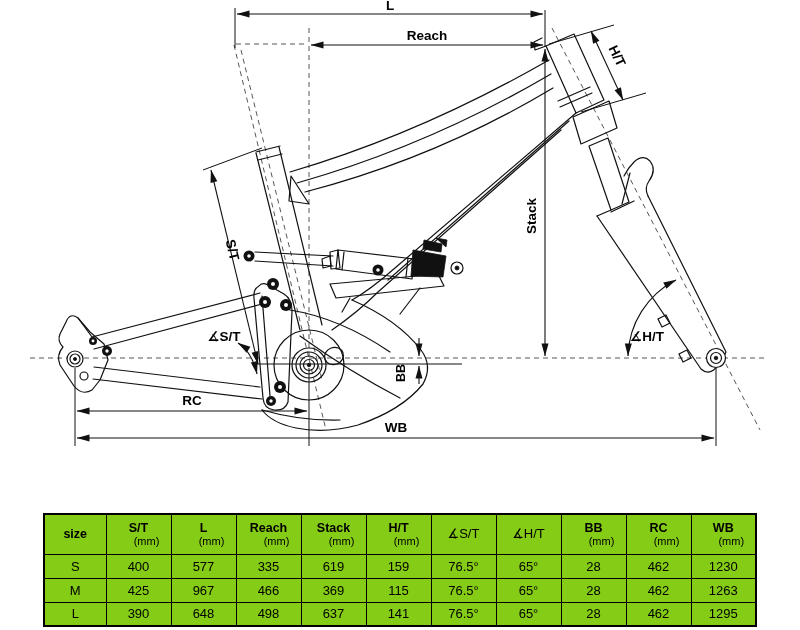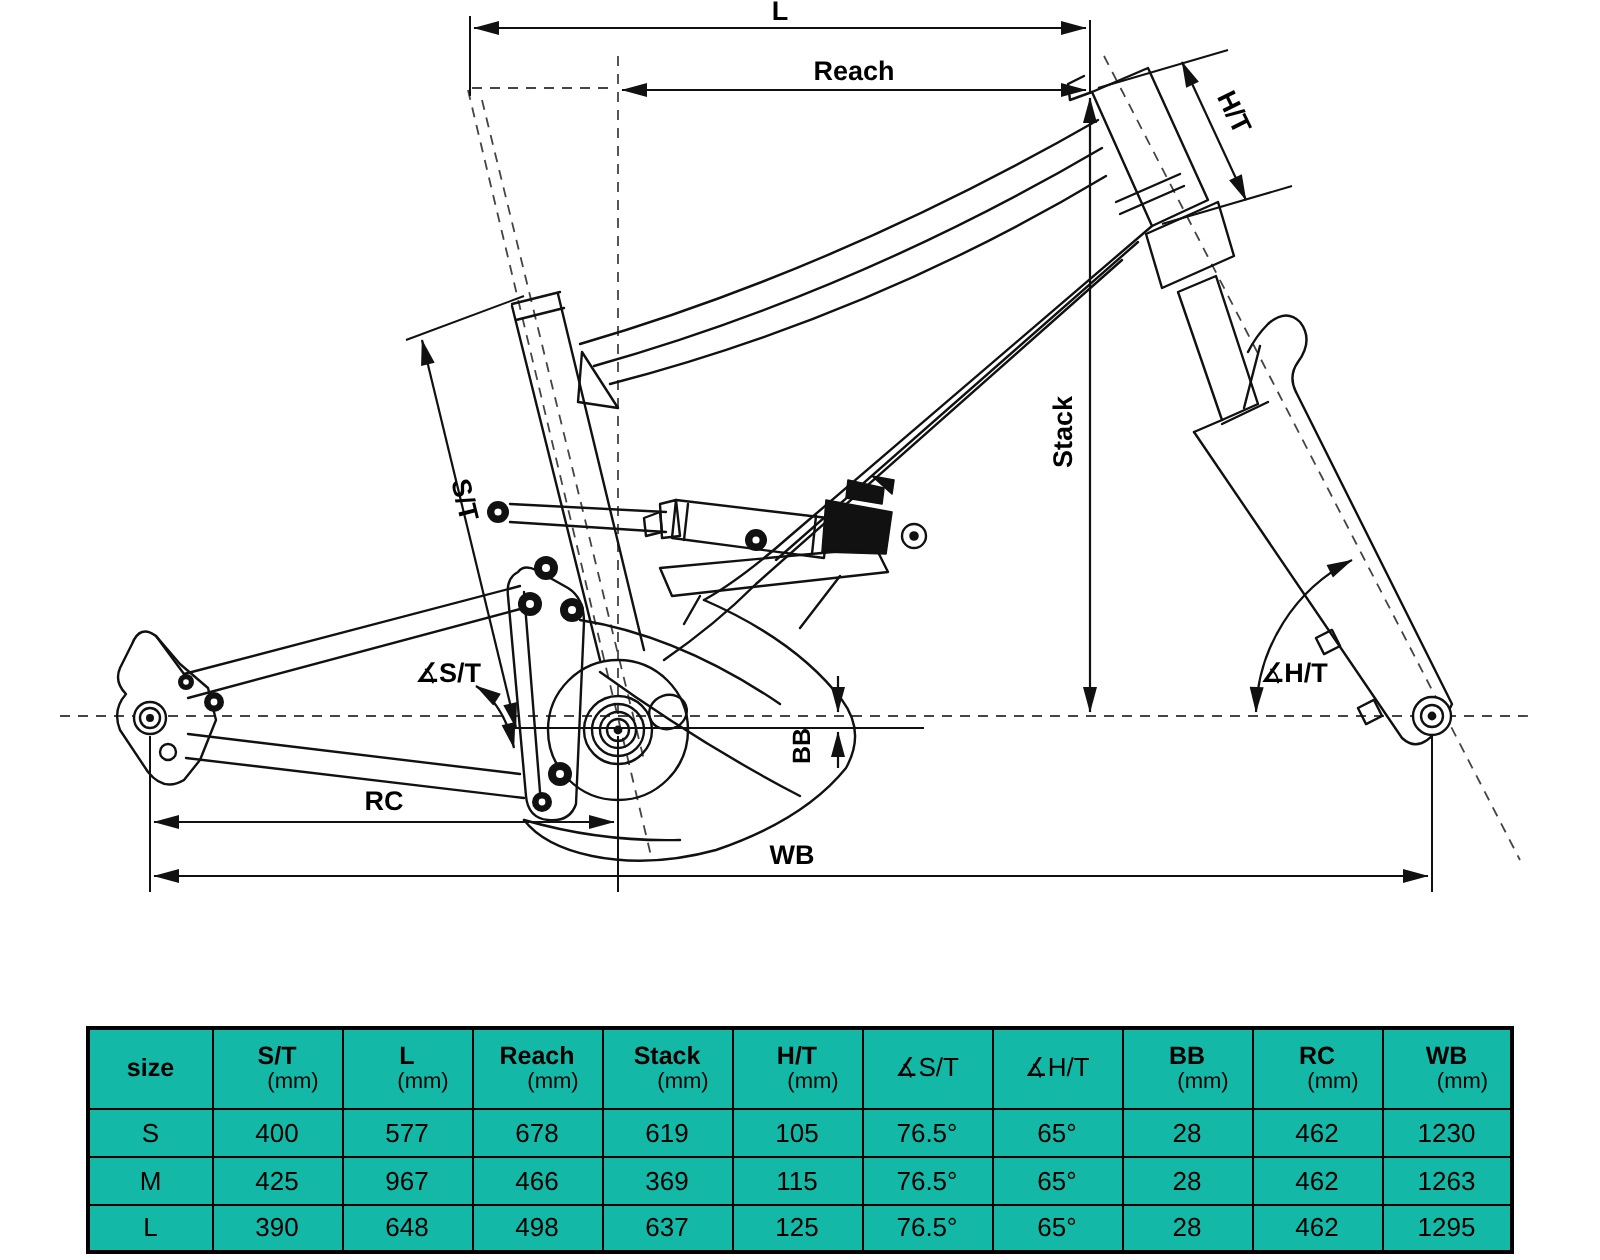--- a/index.html
+++ b/index.html
@@ -9,21 +9,21 @@
   svg .fw{fill:#fff;stroke:#111;stroke-width:1.2;stroke-linejoin:round;}
   svg .d{fill:none;stroke:#444;stroke-width:0.9;stroke-dasharray:5 4;}
   svg .dim{fill:none;stroke:#111;stroke-width:1.1;}
   svg .ref{fill:none;stroke:#111;stroke-width:1;}
   svg .blk{fill:#111;stroke:#111;stroke-width:0.8;stroke-linejoin:round;}
   svg text.lbl{font:bold 13.5px "Liberation Sans","DejaVu Sans",sans-serif;fill:#000;}
   svg text.sm{font:bold 12.5px "Liberation Sans","DejaVu Sans",sans-serif;fill:#000;}
   .pivot-outer{fill:#111;}
   .pivot-in{fill:#fff;}
   
-  .geo-table{position:absolute;left:43px;top:513px;width:713px;border-collapse:collapse;table-layout:fixed;background:#14b8a6;}
+  .geo-table{position:absolute;left:43px;top:513px;width:713px;border-collapse:collapse;table-layout:fixed;background:#84cc16;}
   .geo-table col.c-size{width:62px;}
   .geo-table col.c-std{width:65px;}
   .geo-table th,.geo-table td{border:1px solid #000;text-align:center;vertical-align:middle;padding:0;}
   .geo-table{border:2px solid #000;}
   .geo-table thead tr{height:40px;}
   .geo-table tbody tr{height:24px;}
   .geo-table th .hl{font-size:12.5px;font-weight:bold;line-height:14px;}
   .geo-table th.light .hl{font-weight:normal;font-size:13px;}
   .geo-table th .hu{font-size:11px;font-weight:normal;line-height:12px;padding-left:16px;}
   .geo-table td{font-size:13px;font-weight:normal;}
@@ -289,23 +289,23 @@
           <div class="hl">WB</div>
           <div class="hu">(mm)</div>
         </th>
     </tr>
   </thead>
   <tbody>
     <tr>
       <td>S</td>
       <td>400</td>
       <td>577</td>
-      <td>678</td>
+      <td>335</td>
       <td>619</td>
-      <td>105</td>
+      <td>159</td>
       <td>76.5°</td>
       <td>65°</td>
       <td>28</td>
       <td>462</td>
       <td>1230</td>
     </tr>
     <tr>
       <td>M</td>
       <td>425</td>
       <td>967</td>
@@ -317,21 +317,21 @@
       <td>28</td>
       <td>462</td>
       <td>1263</td>
     </tr>
     <tr>
       <td>L</td>
       <td>390</td>
       <td>648</td>
       <td>498</td>
       <td>637</td>
-      <td>125</td>
+      <td>141</td>
       <td>76.5°</td>
       <td>65°</td>
       <td>28</td>
       <td>462</td>
       <td>1295</td>
     </tr>
   </tbody>
 </table>
 
 </body></html>

